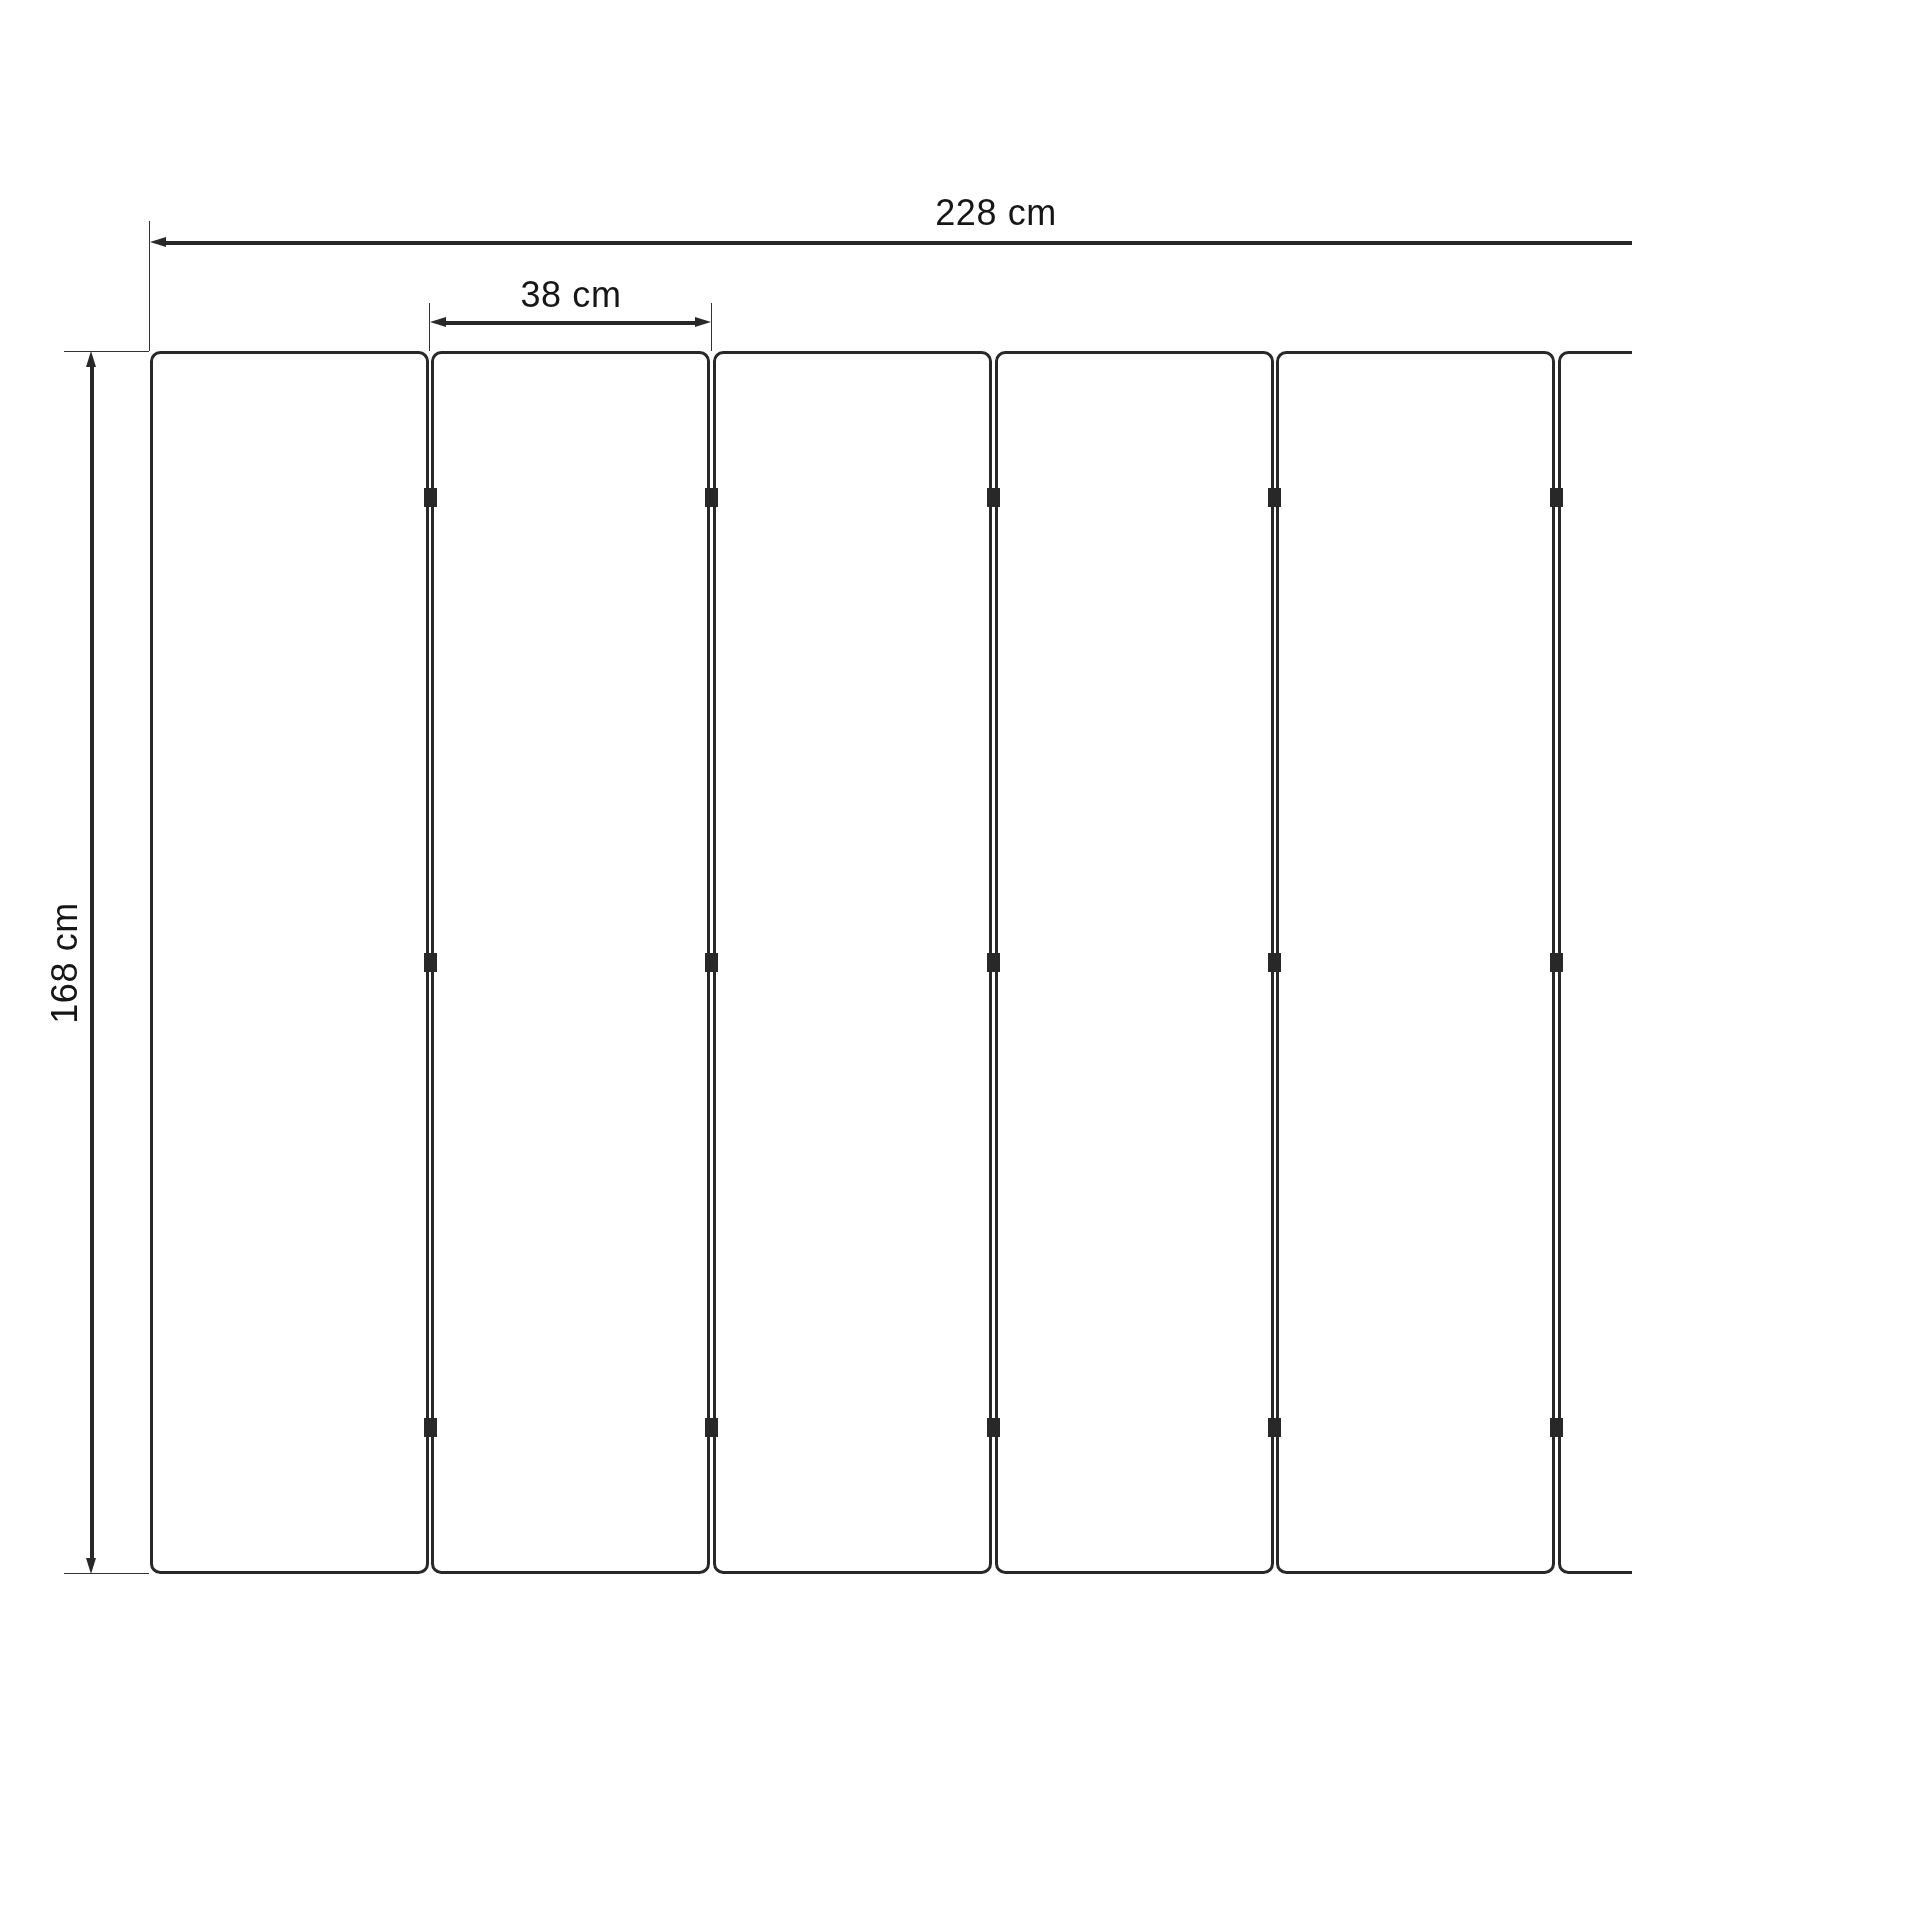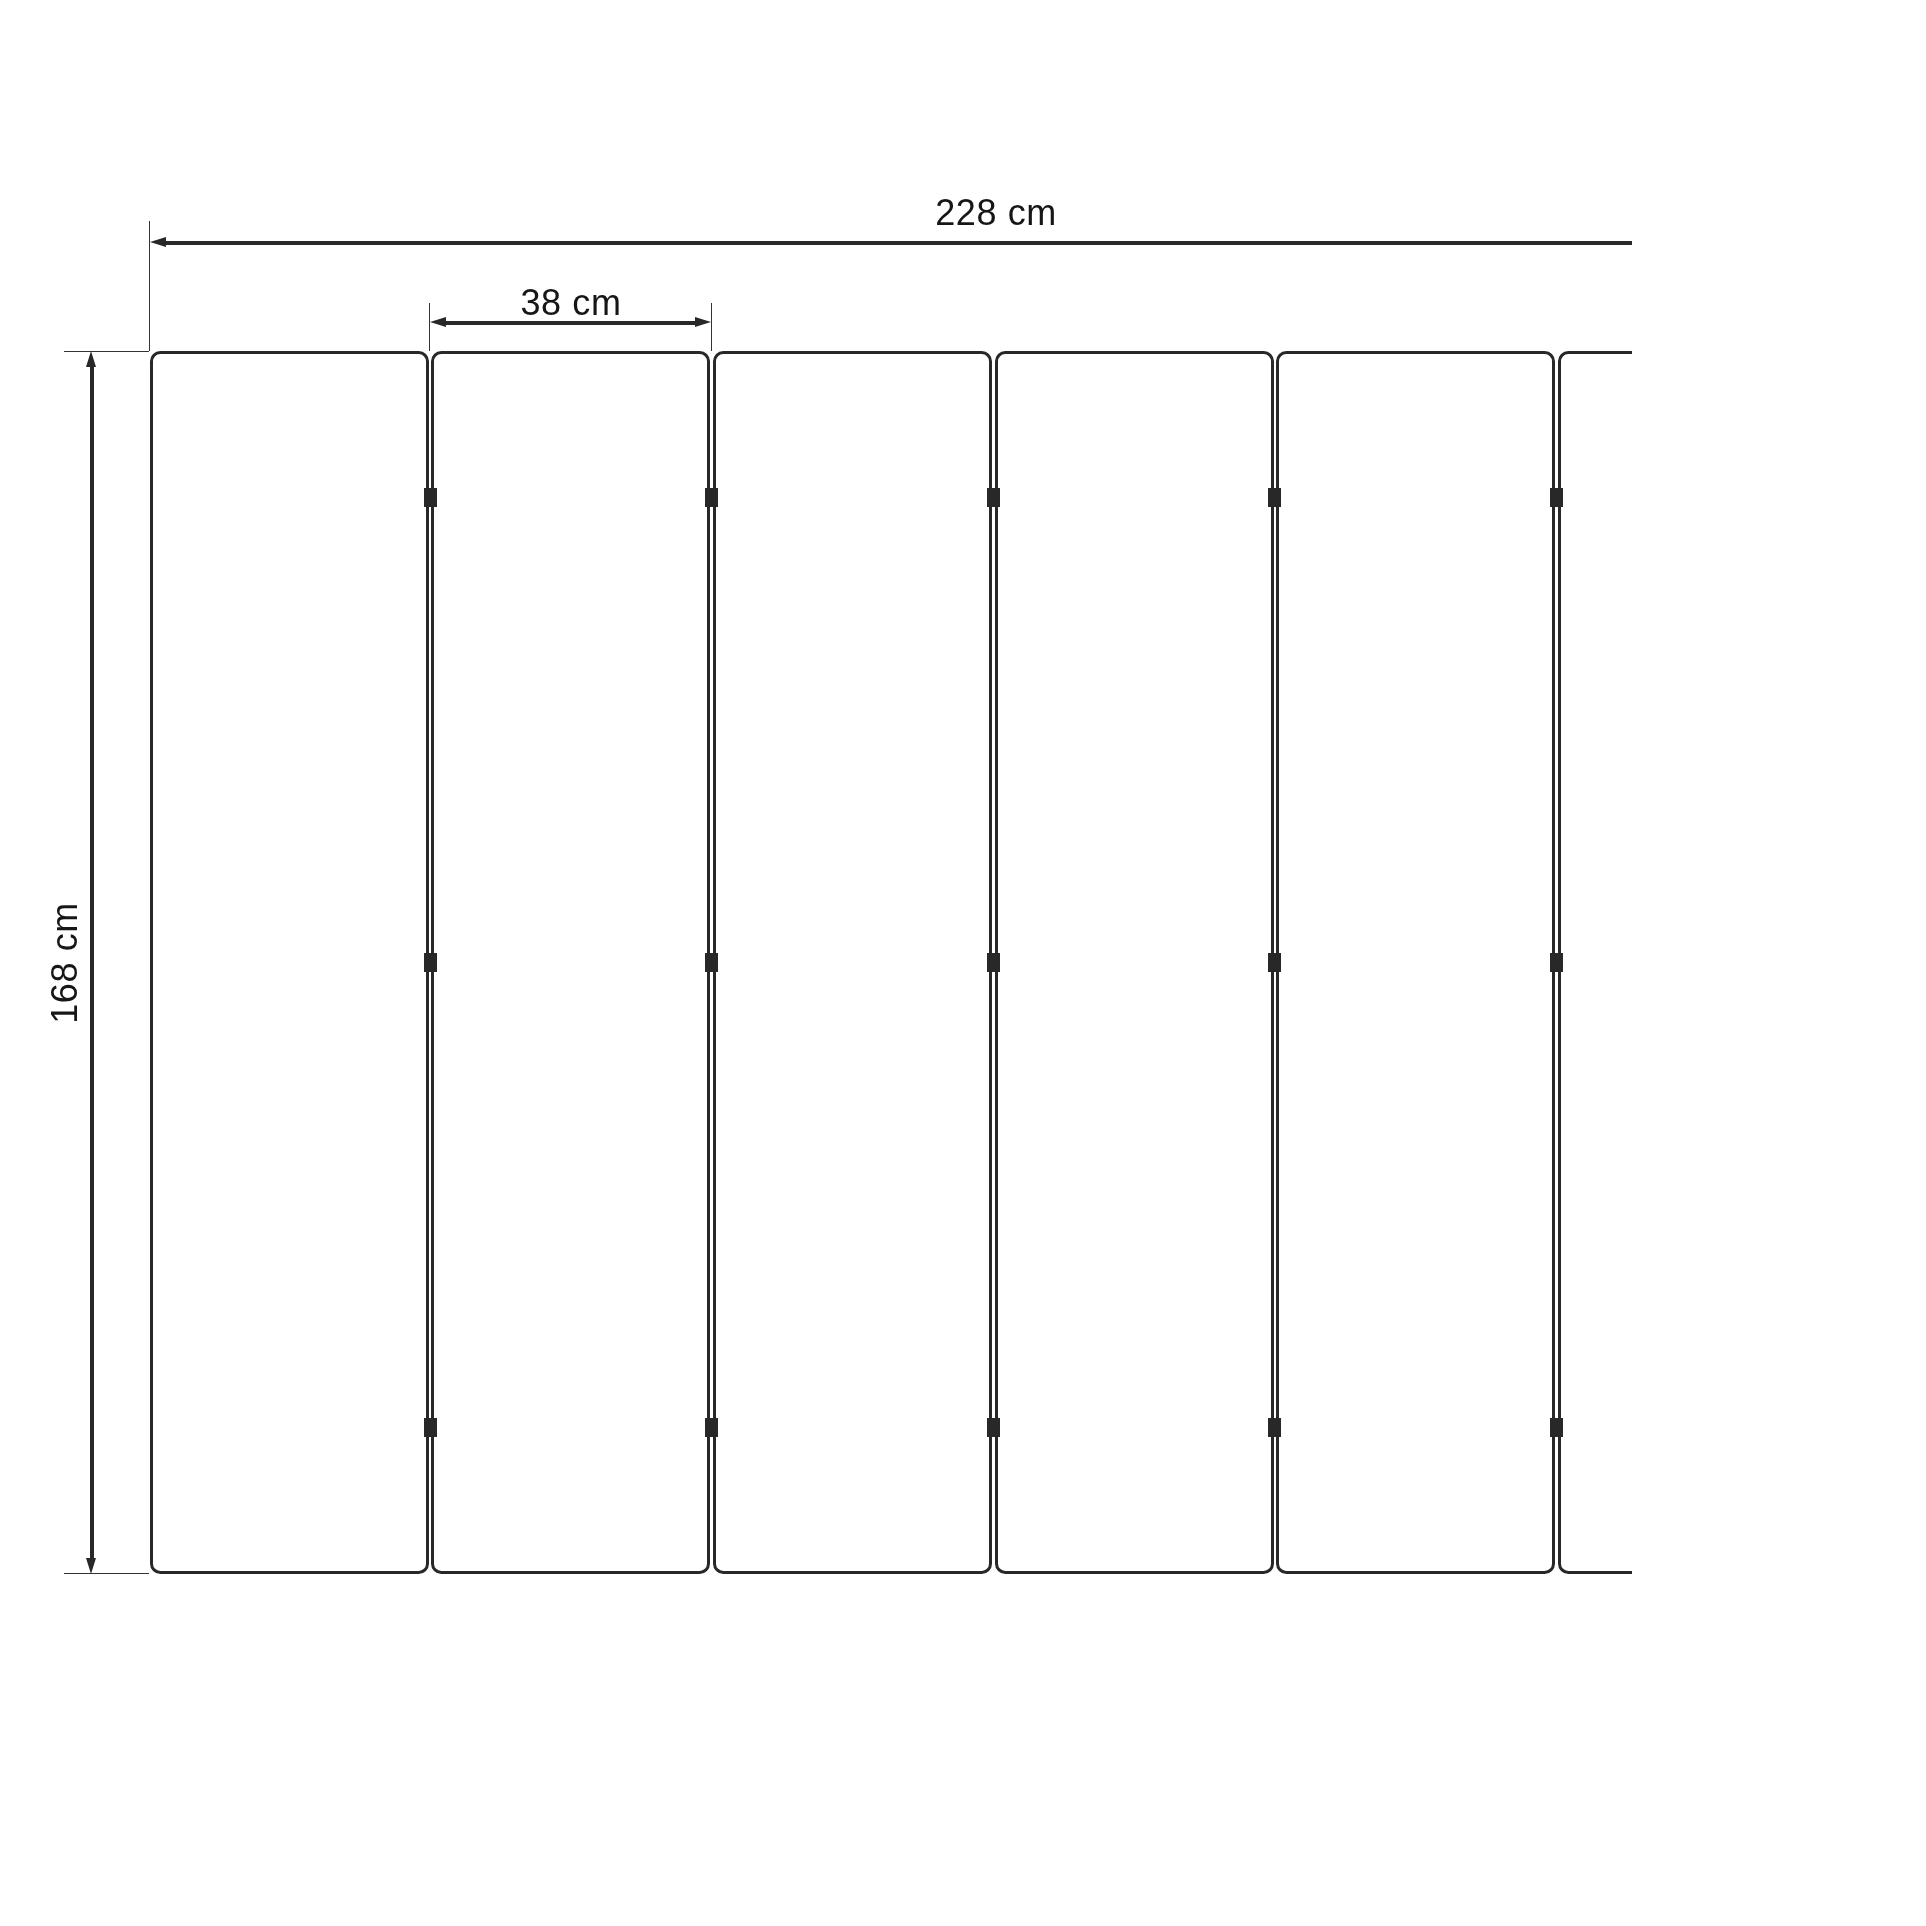--- a/index.html
+++ b/index.html
@@ -79,21 +79,21 @@
   <div class="dimline-h" style="left:164px;top:241px;width:1656px"></div>
   <div class="arr left" style="left:150px;top:237px"></div>
   <div class="arr right" style="left:1820px;top:237px"></div>
   <div class="dim-label" style="left:996px;top:213px">228 cm</div>
 
   <div class="ext-v" style="left:429px;top:303px;height:48px"></div>
   <div class="ext-v" style="left:711px;top:303px;height:48px"></div>
   <div class="dimline-h" style="left:445px;top:321px;width:251px"></div>
   <div class="arr left" style="left:430px;top:317px"></div>
   <div class="arr right" style="left:695px;top:317px"></div>
-  <div class="dim-label" style="left:571px;top:303px">38 cm</div>
+  <div class="dim-label" style="left:571px;top:295px">38 cm</div>
 
   <div class="ext-h" style="left:64px;top:351px;width:85px"></div>
   <div class="ext-h" style="left:64px;top:1573px;width:85px"></div>
   <div class="dimline-v" style="left:90px;top:366px;height:1193px"></div>
   <div class="arr up" style="left:86px;top:351px"></div>
   <div class="arr down" style="left:86px;top:1558px"></div>
   <div class="dim-label vertical" style="left:65px;top:963px">168 cm</div>
 
 </div>
 

